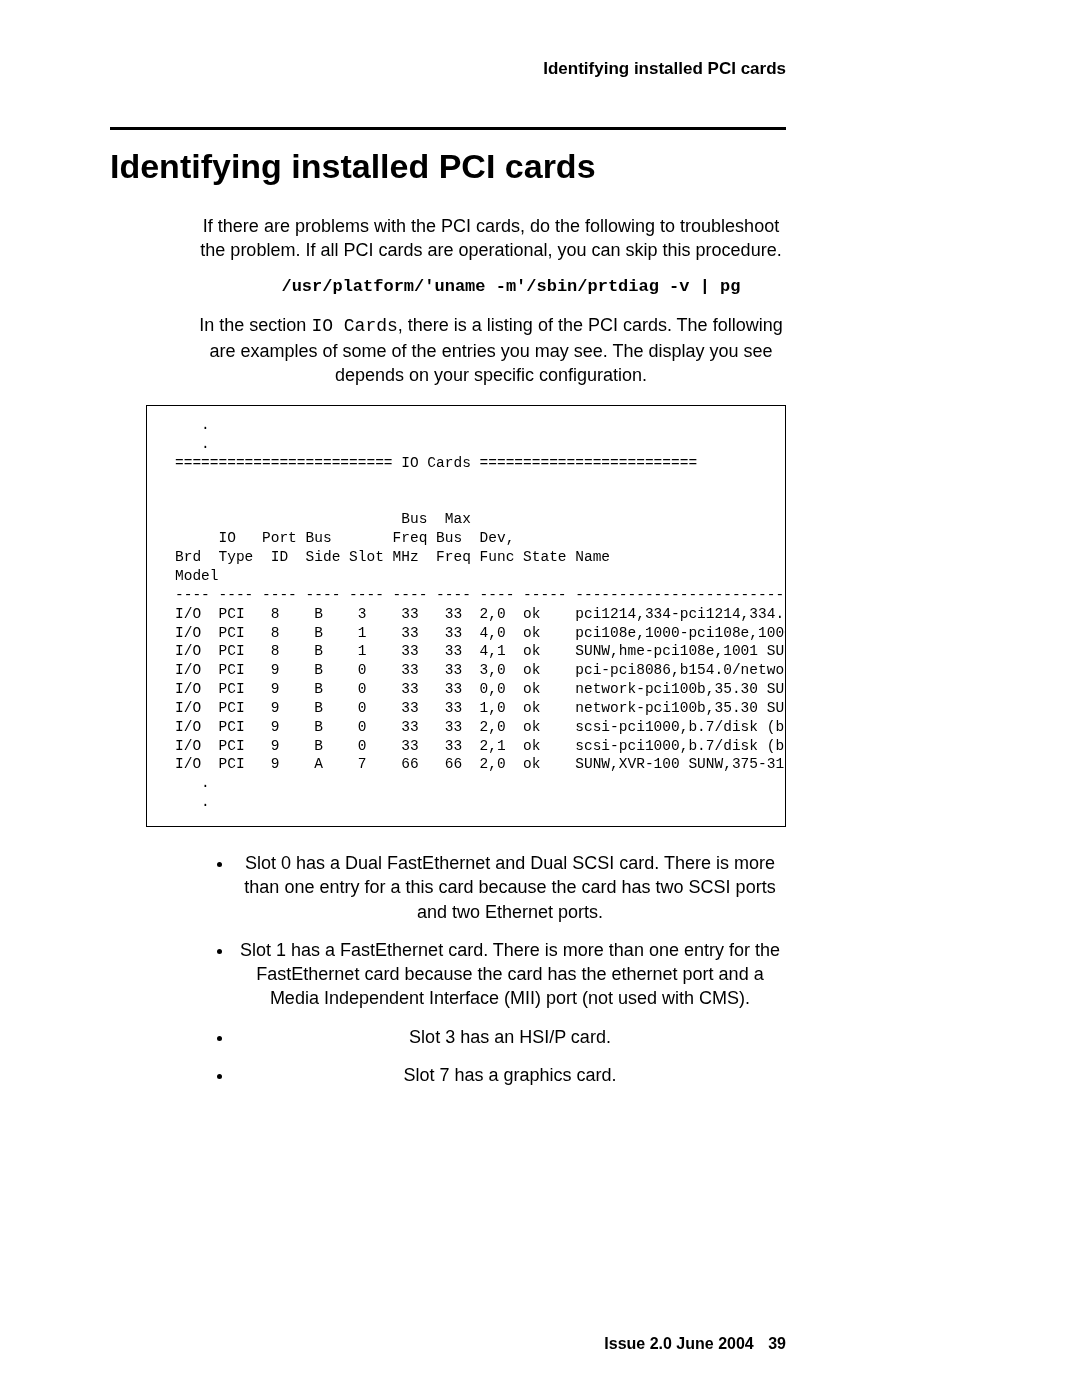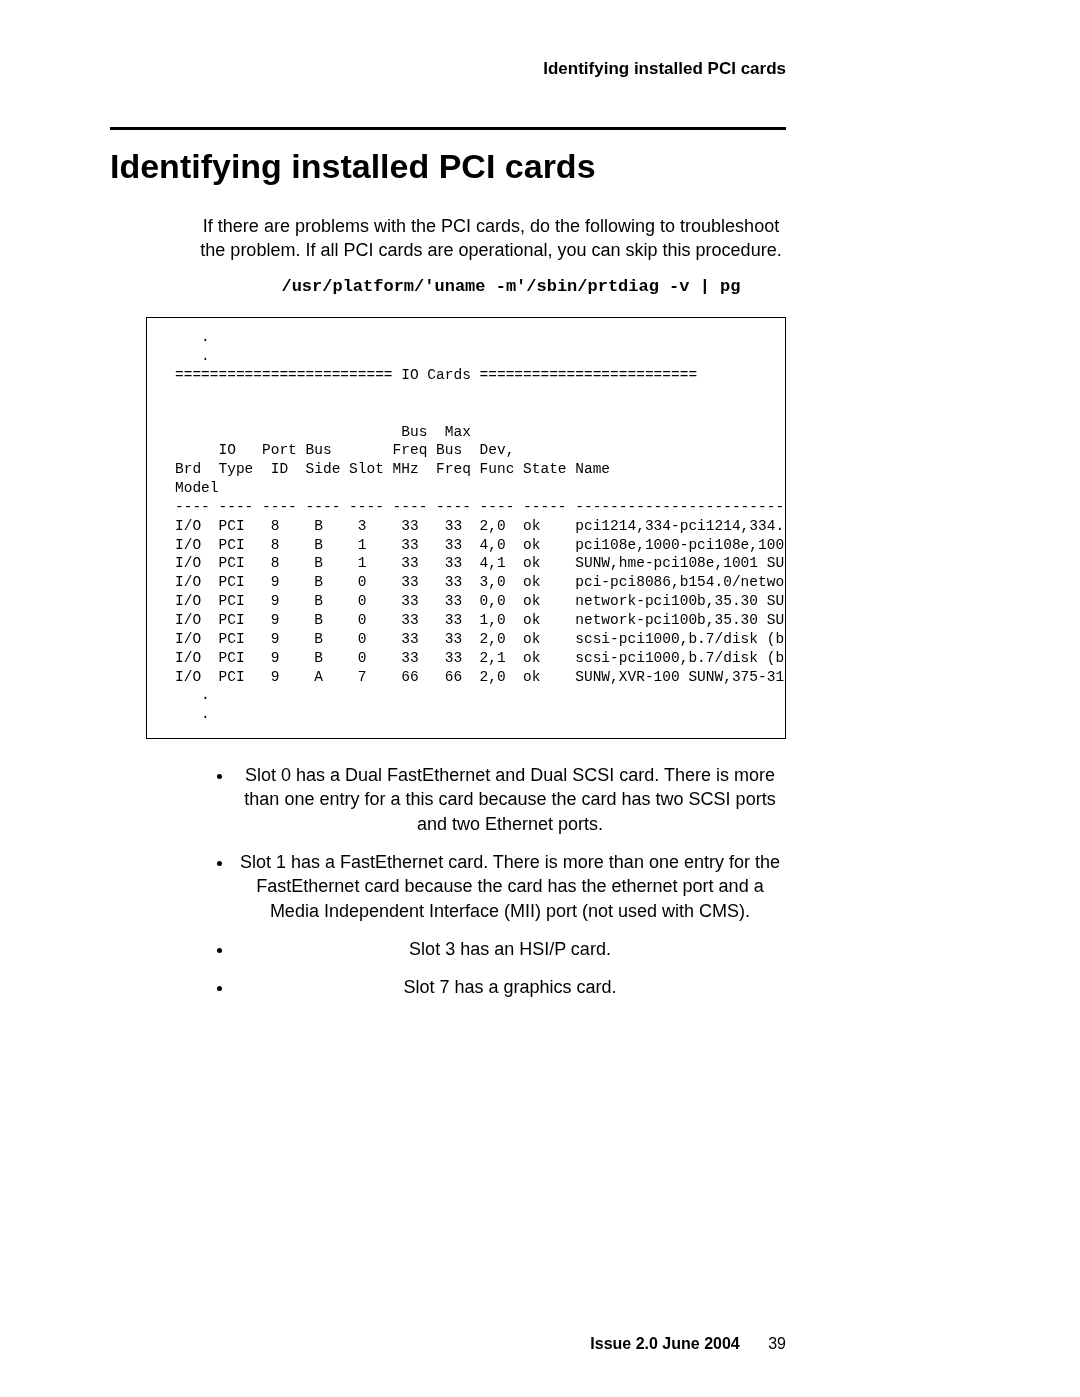--- a/index.html
+++ b/index.html
@@ -75,42 +75,45 @@
   .footer {
     position: absolute;
     bottom: 42px;
     right: 110px;
     font-size: 16px;
   }
   .footer .issue {
     font-weight: bold;
   }
   .footer .pg {
-    font-weight: normal;
-    margin-left: 24px;
+    font-weight: bold;
+    margin-left: 10px;
   }
 </style>
 </head>
 <body>
 
 <div class="page">
 
   <div class="running-head">Identifying installed PCI cards</div>
 
   <div class="rule"></div>
 
   <h1 class="section-title">Identifying installed PCI cards</h1>
 
   <div class="body-col">
 
     <p>If there are problems with the PCI cards, do the following to troubleshoot the problem. If all PCI cards are operational, you can skip this procedure.</p>
 
 
     <div class="cmd">/usr/platform/'uname -m'/sbin/prtdiag -v | pg</div>
 
+    <p>
+      <span>In the section </span><span class="mono-inline">IO Cards</span><span>, there is a listing of the PCI cards. The following are examples of some of the entries you may see. The display you see depends on your specific configuration.</span>
+    </p>
 
   </div>
 
   <div class="listing-box">
     <pre>   .
    .
 ========================= IO Cards =========================
 
 
                           Bus  Max

